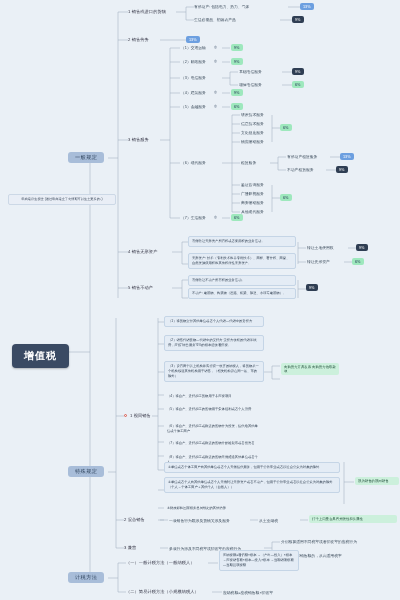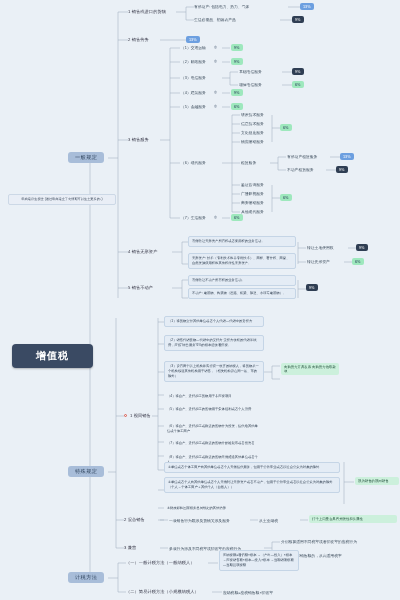--- a/index.html
+++ b/index.html
@@ -11,21 +11,21 @@
     overflow:hidden;
     position:relative;
   }
   #canvas { position:absolute; inset:0; }
   svg.lines { position:absolute; left:0; top:0; width:400px; height:600px; pointer-events:none; }
   .node { position:absolute; white-space:nowrap; }
 
   
   .root {
     background:#3a4a63; color:#fff; border-radius:4px;
-    padding:5px 24px; font-size:10px; font-weight:bold;
+    padding:5px 12px; font-size:10px; font-weight:bold;
     letter-spacing:1px; box-shadow:0 1px 2px rgba(0,0,0,.25);
   }
   
   .l1 {
     background:#a8bdd9; color:#31465f; border-radius:3px;
     padding:2px 7px; font-size:5.2px; letter-spacing:.4px;
   }
   
   .l2 { font-size:4.2px; color:#334; letter-spacing:.1px; }
   .l3 { font-size:3.8px; color:#3a4a5a; }

